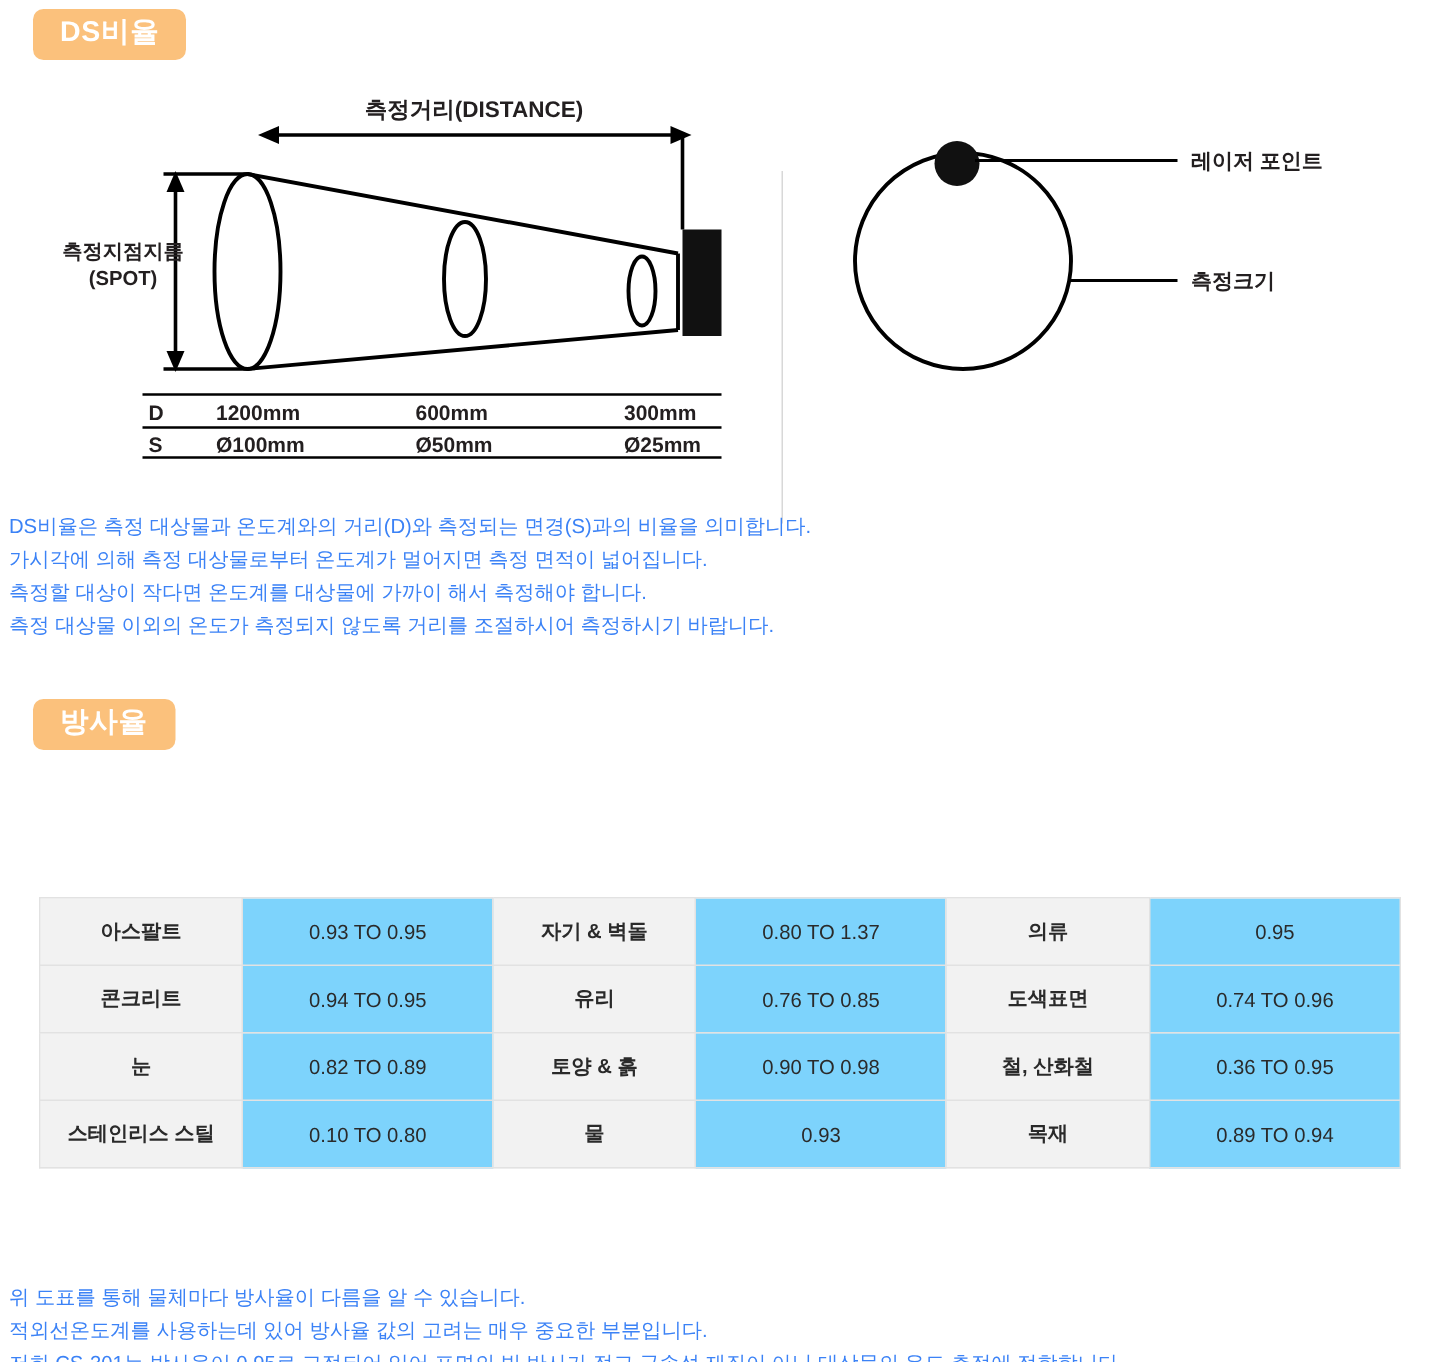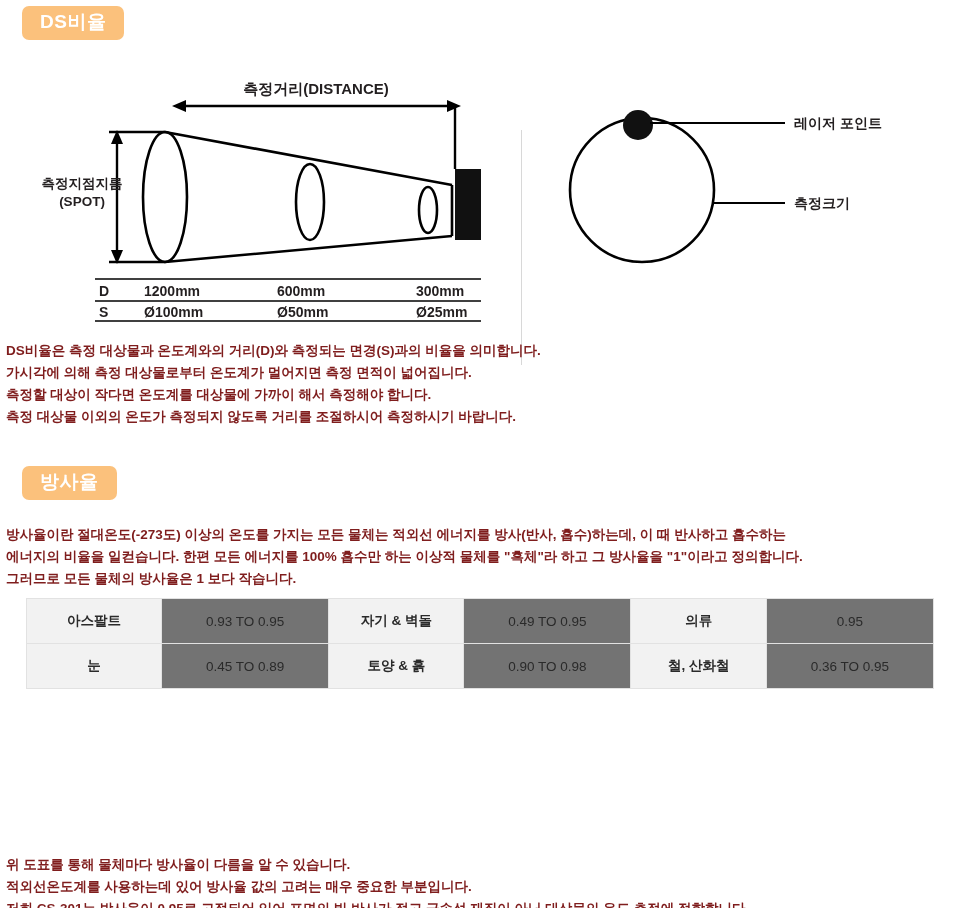--- a/index.html
+++ b/index.html
@@ -33,40 +33,40 @@
     border-radius: 7px;
     line-height: 1.15;
   }
   #pill-ds { position: absolute; left: 22px; top: 6px; }
   #pill-emis { position: absolute; left: 22px; top: 466px; }
 
   
   .diagram-wrap {
     position: absolute;
     left: 0px;
-    top: 68px;
+    top: 52px;
     width: 959px;
     height: 262px;
   }
   .divider-v {
     position: absolute;
     left: 521px;
     top: 62px;
     width: 1px;
     height: 235px;
     background: #d8d8d8;
   }
 
   
   .para {
     position: absolute;
     font-size: 13.5px;
     line-height: 1.62;
-    color: #7f1d1d;
-    font-weight: bold;
+    color: #3b82f6;
+    font-weight: normal;
     white-space: pre-line;
   }
   #para-ds   { left: 6px; top: 340px; width: 930px; }
   #para-emis { left: 6px; top: 524px; width: 948px; }
   #para-foot { left: 6px; top: 854px; width: 948px; }
 
   
   .emis-table {
     position: absolute;
     left: 26px;
@@ -82,21 +82,21 @@
     vertical-align: middle;
     padding: 0 6px;
     color: #2a2a2a;
   }
   .emis-table td.label {
     background: #f2f2f2;
     font-weight: bold;
     width: 134px;
   }
   .emis-table td.value {
-    background: #737373;
+    background: #7dd3fc;
     width: 168px;
   }
 
   svg { display: block; }
   .dlabel {
     font-family: "Liberation Sans", sans-serif;
     font-weight: bold;
   }
 </style>
 </head>
@@ -166,42 +166,55 @@
     <div class="divider-v"></div>
   </div>
 
   <div class="para" id="para-ds">DS비율은 측정 대상물과 온도계와의 거리(D)와 측정되는 면경(S)과의 비율을 의미합니다.
 가시각에 의해 측정 대상물로부터 온도계가 멀어지면 측정 면적이 넓어집니다.
 측정할 대상이 작다면 온도계를 대상물에 가까이 해서 측정해야 합니다.
 측정 대상물 이외의 온도가 측정되지 않도록 거리를 조절하시어 측정하시기 바랍니다.</div>
 
   <div class="pill" id="pill-emis">방사율</div>
 
-  <div class="para" id="para-emis">방사율이란 절대온도(-273도) 이상의 온도를 가지는 모든 물체는 적외선 에너지를 방사(반사, 흡수)하는데, 이 때 반사하고 흡수하는
-에너지의 비율을 일컫습니다. 한편 모든 에너지를 100% 흡수만 하는 이상적 물체를 "흑체"라 하고 그 방사율을 "1"이라고 정의합니다.
-그러므로 모든 물체의 방사율은 1 보다 작습니다.</div>
 
   <table class="emis-table">
     <tbody>
       <tr>
         <td class="label">아스팔트</td>
         <td class="value">0.93 TO 0.95</td>
         <td class="label">자기 &amp; 벽돌</td>
-        <td class="value">0.49 TO 0.95</td>
+        <td class="value">0.80 TO 1.37</td>
         <td class="label">의류</td>
         <td class="value">0.95</td>
       </tr>
       <tr>
+        <td class="label">콘크리트</td>
+        <td class="value">0.94 TO 0.95</td>
+        <td class="label">유리</td>
+        <td class="value">0.76 TO 0.85</td>
+        <td class="label">도색표면</td>
+        <td class="value">0.74 TO 0.96</td>
+      </tr>
+      <tr>
         <td class="label">눈</td>
-        <td class="value">0.45 TO 0.89</td>
+        <td class="value">0.82 TO 0.89</td>
         <td class="label">토양 &amp; 흙</td>
         <td class="value">0.90 TO 0.98</td>
         <td class="label">철, 산화철</td>
         <td class="value">0.36 TO 0.95</td>
       </tr>
+      <tr>
+        <td class="label">스테인리스 스틸</td>
+        <td class="value">0.10 TO 0.80</td>
+        <td class="label">물</td>
+        <td class="value">0.93</td>
+        <td class="label">목재</td>
+        <td class="value">0.89 TO 0.94</td>
+      </tr>
     </tbody>
   </table>
 
   <div class="para" id="para-foot">위 도표를 통해 물체마다 방사율이 다름을 알 수 있습니다.
 적외선온도계를 사용하는데 있어 방사율 값의 고려는 매우 중요한 부분입니다.
 저희 CS-301는 방사율이 0.95로 고정되어 있어 표면의 빛 반사가 적고 금속성 재질이 아닌 대상물의 온도 측정에 적합합니다.</div>
 
 </div>
 
 </body></html>

